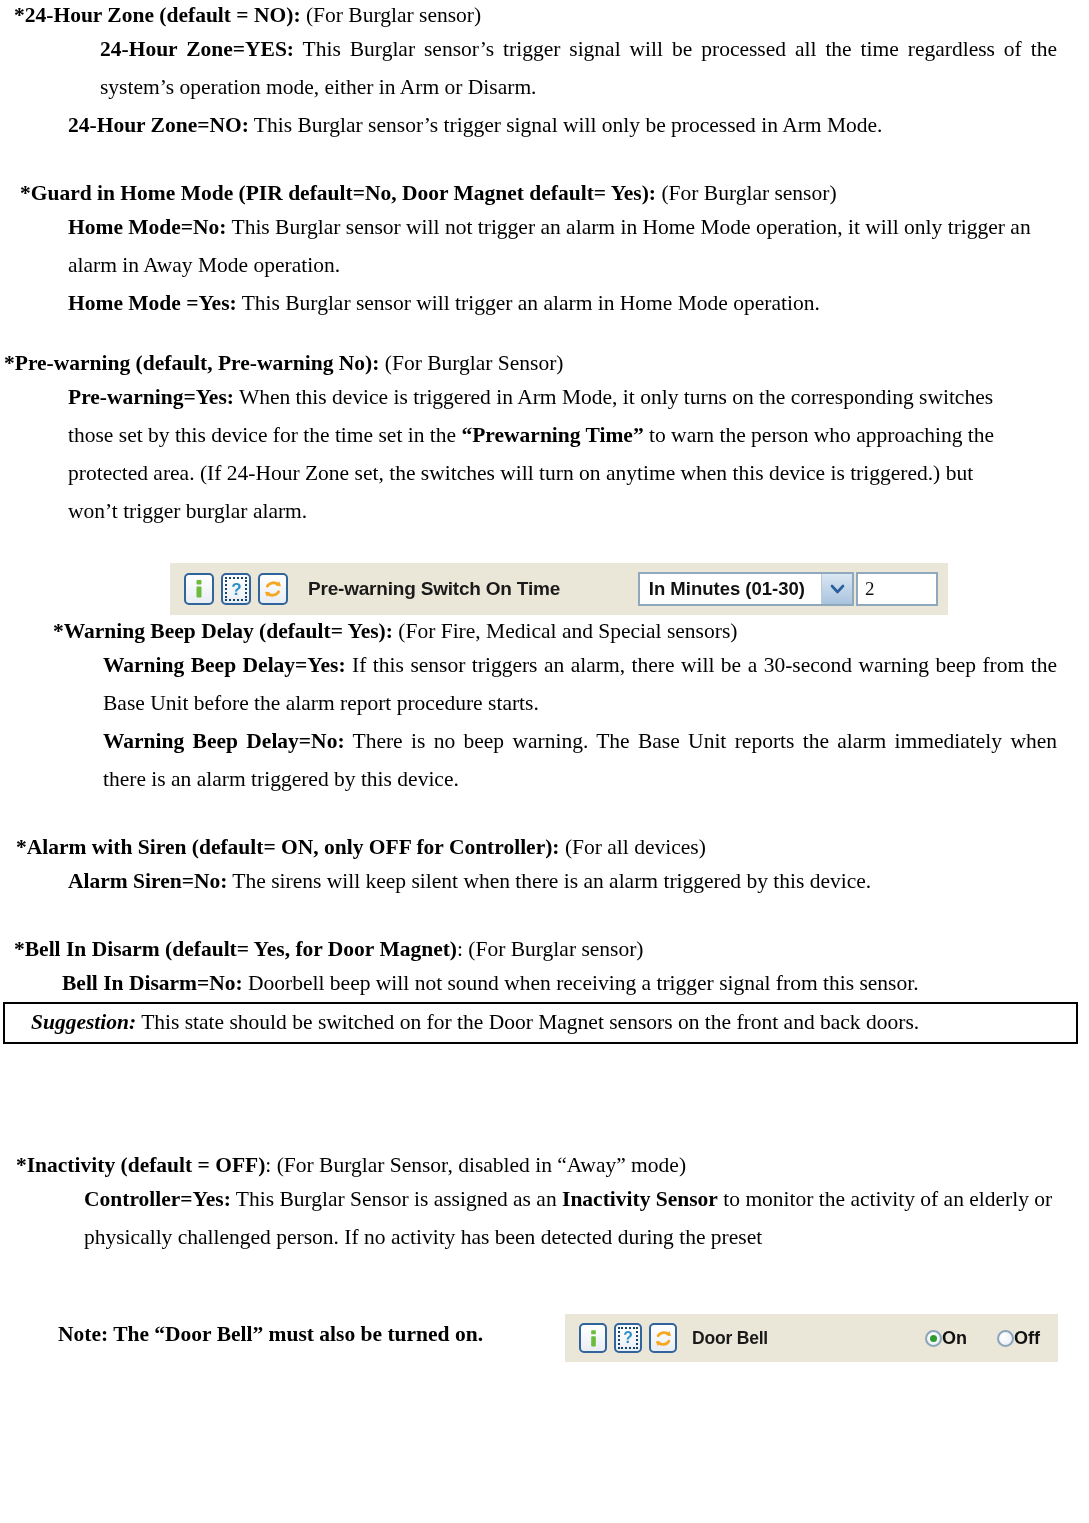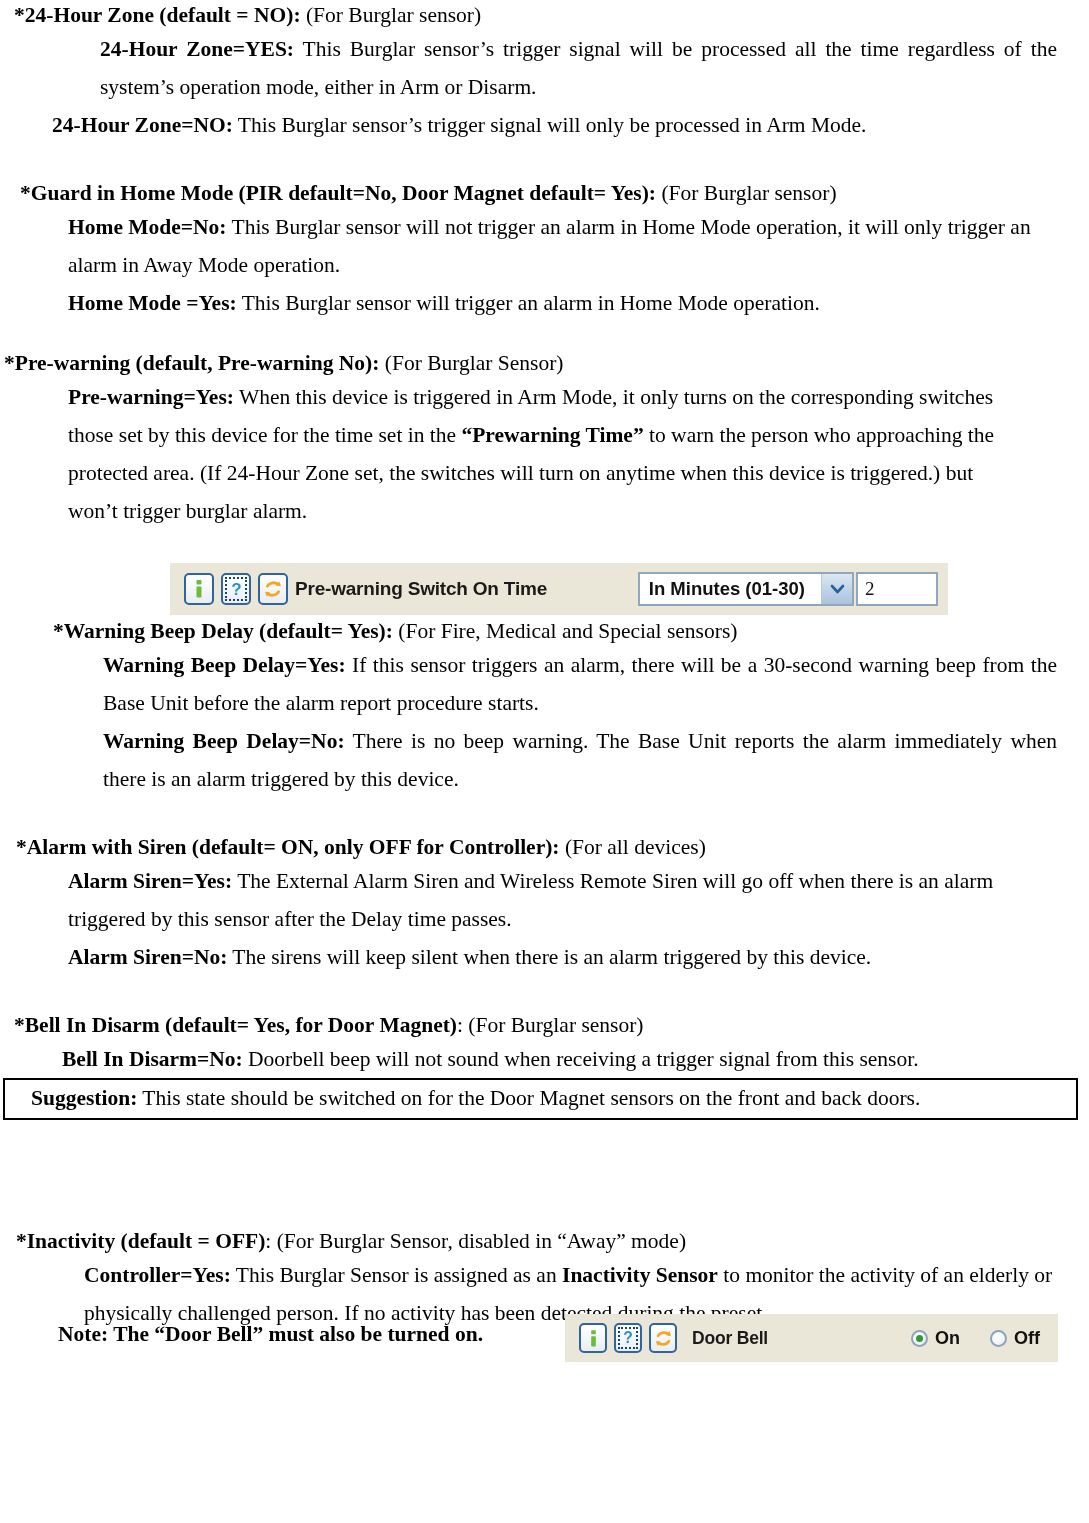--- a/index.html
+++ b/index.html
@@ -58,21 +58,21 @@
   
   .suggestion-box {
     border: 2px solid #000;
     box-sizing: border-box;
     width: 1075px;
     margin: 0 0 0 3px;
     padding: 2px 0 4px 26px;
     font-size: 21.5px;
     line-height: 32px;
   }
-  .suggestion-box b { font-weight: bold; }
+  .suggestion-box b { font-weight: bold; font-style: italic; }
 
   
   .widget {
     background: #ebe7d8;
     display: flex;
     align-items: center;
     box-sizing: border-box;
     font-family: "Liberation Sans", sans-serif;
   }
   .w-prewarn {
@@ -119,21 +119,21 @@
     box-sizing: border-box;
     display: flex;
     align-items: center;
     justify-content: center;
   }
 
   .w-label {
     font-weight: bold;
     font-size: 19px;
     color: #1a1a1a;
-    margin-left: 0;
+    margin-left: 13px;
     white-space: nowrap;
     letter-spacing: -0.2px;
   }
   .w-label.small { font-size: 17.5px; margin-left: 8px; }
 
   .spacer { flex: 1 1 auto; }
 
   
   .combo {
     display: flex;
@@ -180,21 +180,20 @@
   
   .radio-group {
     display: flex;
     align-items: center;
     gap: 30px;
     margin-right: 6px;
   }
   .radio-item {
     display: flex;
     align-items: center;
-    gap: 7px;
   }
   .radio-dot {
     width: 17px;
     height: 17px;
     border-radius: 50%;
     border: 2px solid #8aa4ba;
     background: radial-gradient(circle at 35% 32%, #ffffff 0%, #eef2f6 70%, #dfe7ee 100%);
     box-sizing: border-box;
     display: flex;
     align-items: center;
@@ -224,21 +223,21 @@
   }
 </style>
 </head>
 <body>
 
 <div class="page">
 
   <div class="sec">
     <div class="hdr"><span>*24-Hour Zone (default = NO):</span><span class="plain"> (For Burglar sensor)</span></div>
     <div class="para ind1 just" style="margin-left:100px;margin-right:32px;"><b>24-Hour Zone=YES:</b><span> This Burglar sensor’s trigger signal will be processed all the time regardless of the system’s operation mode, either in Arm or Disarm.</span></div>
-    <div class="para nowrapline" style="margin-left:52px;"><b>24-Hour Zone=NO:</b><span> This Burglar sensor’s trigger signal will only be processed in Arm Mode.</span></div>
+    <div class="para nowrapline" style="margin-left:68px;"><b>24-Hour Zone=NO:</b><span> This Burglar sensor’s trigger signal will only be processed in Arm Mode.</span></div>
   </div>
 
   <div class="gap-lg"></div>
 
   <div class="sec">
     <div class="hdr" style="margin-left:20px;"><span>*Guard in Home Mode (PIR default=No, Door Magnet default= Yes):</span><span class="plain"> (For Burglar sensor)</span></div>
     <div class="para" style="margin-left:68px;margin-right:40px;text-align:left;"><b>Home Mode=No:</b><span> This Burglar sensor will not trigger an alarm in Home Mode operation, it will only trigger an alarm in Away Mode operation.</span></div>
     <div class="para nowrapline" style="margin-left:68px;"><b>Home Mode =Yes:</b><span> This Burglar sensor will trigger an alarm in Home Mode operation.</span></div>
   </div>
 
@@ -254,21 +253,20 @@
   <div class="sec" style="margin-top:8px;padding-left:35px;">
     <div class="hdr" style="margin-left:18px;"><span>*Warning Beep Delay (default= Yes):</span><span class="plain"> (For Fire, Medical and Special sensors)</span></div>
     <div class="para just" style="margin-left:68px;margin-right:32px;"><b>Warning Beep Delay=Yes:</b><span> If this sensor triggers an alarm, there will be a 30-second warning beep from the Base Unit before the alarm report procedure starts.</span></div>
     <div class="para just" style="margin-left:68px;margin-right:32px;"><b>Warning Beep Delay=No:</b><span> There is no beep warning. The Base Unit reports the alarm immediately when there is an alarm triggered by this device.</span></div>
   </div>
 
   <div class="gap-lg"></div>
 
   <div class="sec">
     <div class="hdr" style="margin-left:16px;"><span>*Alarm with Siren (default= ON, only OFF for Controller):</span><span class="plain"> (For all devices)</span></div>
-    <div class="para" style="margin-left:68px;margin-right:28px;text-align:left;"><b>Alarm Siren=Yes:</b><span> The External Alarm Siren and Wireless Remote Siren will go off when there is an alarm triggered by this sensor after the Delay time passes.</span></div>
     <div class="para nowrapline" style="margin-left:68px;"><b>Alarm Siren=No:</b><span> The sirens will keep silent when there is an alarm triggered by this device.</span></div>
   </div>
 
   <div class="gap-lg"></div>
 
   <div class="sec">
     <div class="hdr" style="margin-left:14px;"><span>*Bell In Disarm (default= Yes, for Door Magnet)</span><span class="plain">: (For Burglar sensor)</span></div>
     <div class="para just" style="margin-left:62px;margin-right:32px;"><b>Bell In Disarm=No:</b><span> Doorbell beep will not sound when receiving a trigger signal from this sensor.</span></div>
   </div>
 

